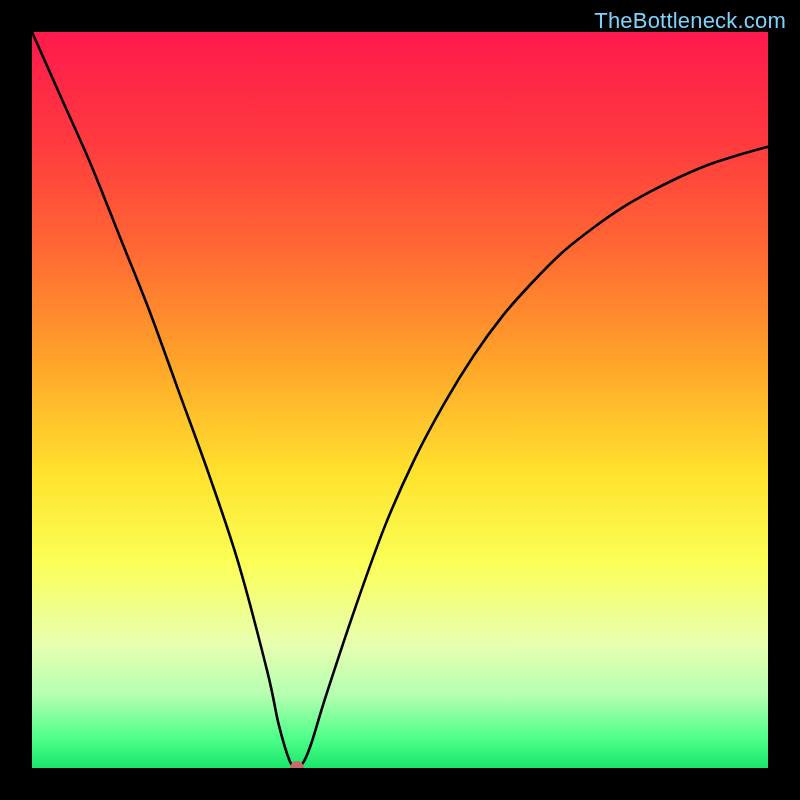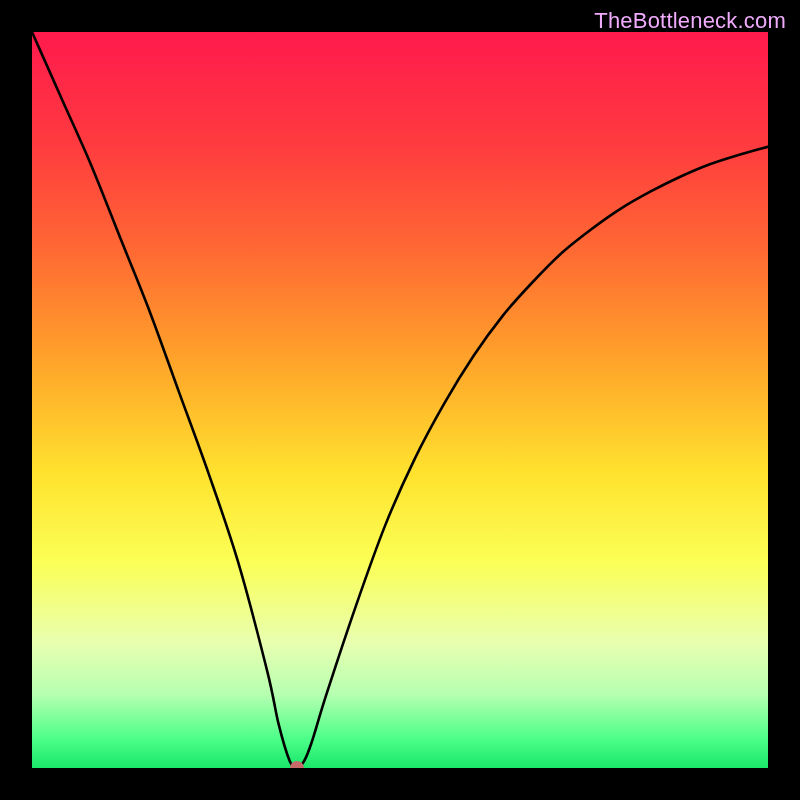--- a/index.html
+++ b/index.html
@@ -21,21 +21,21 @@
     position: absolute;
     left: 32px;
     top: 32px;
     width: 736px;
     height: 736px;
   }
   .watermark {
     position: absolute;
     top: 8px;
     right: 14px;
-    color: #f0abfc;
+    color: #7dd3fc;
     font-size: 22px;
     font-weight: 400;
     letter-spacing: 0.2px;
     user-select: none;
   }
   svg { display: block; }
 </style>
 </head>
 <body>
 

